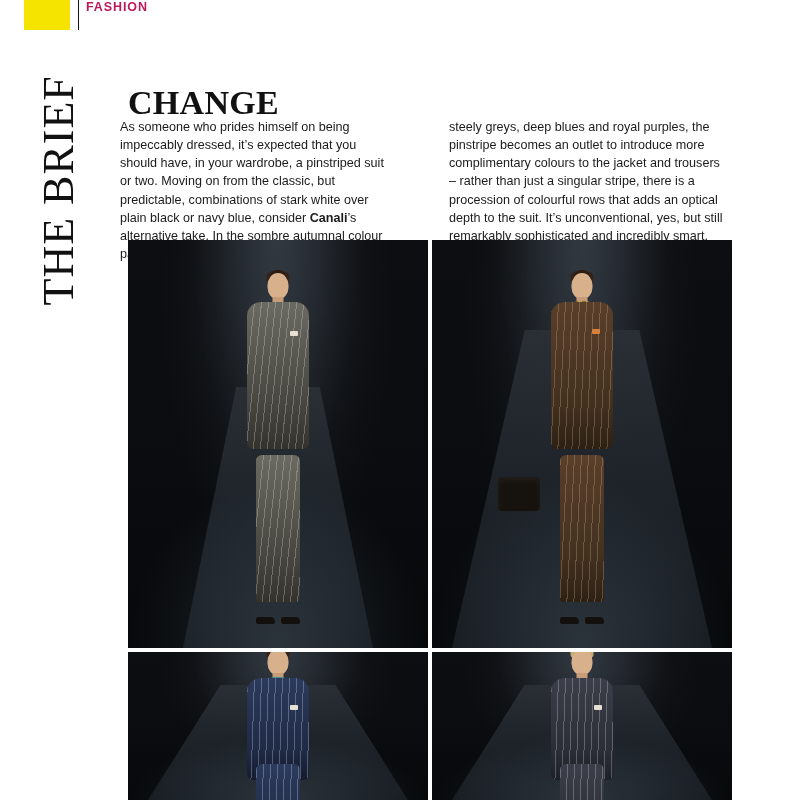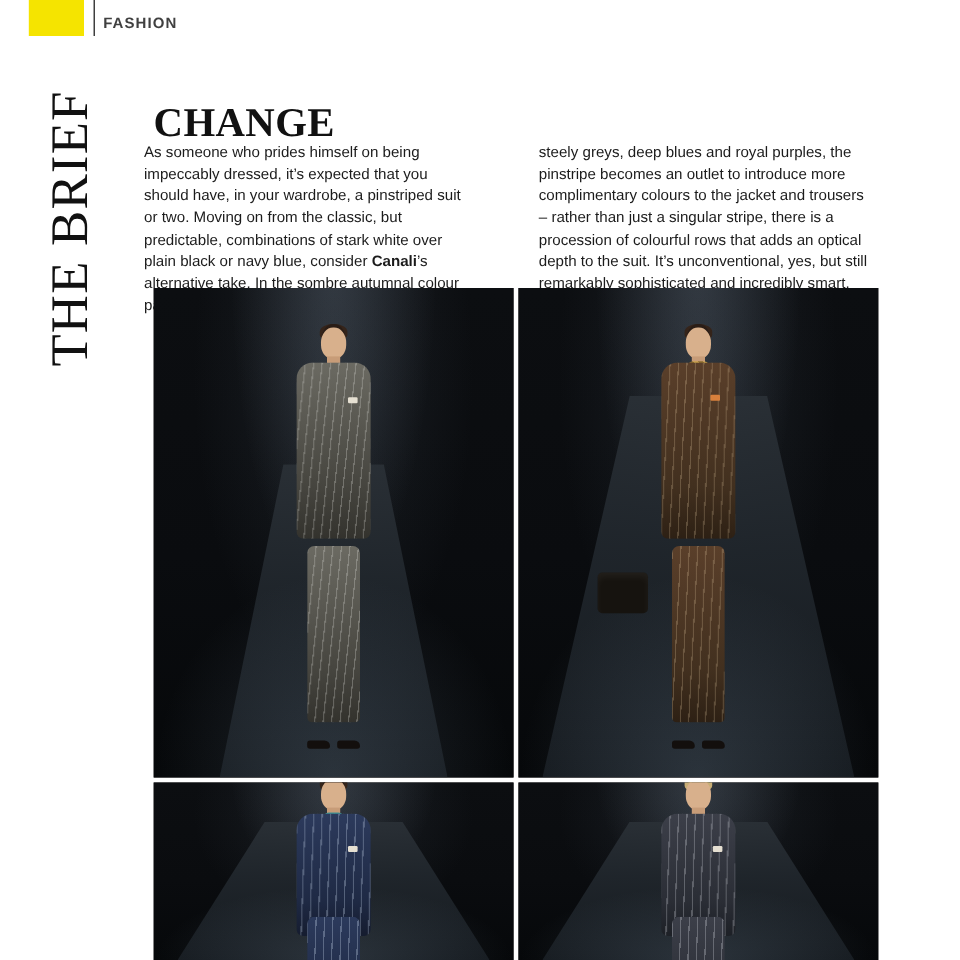--- a/index.html
+++ b/index.html
@@ -28,26 +28,26 @@
     position: absolute;
     left: 24px;
     top: 0;
     width: 46px;
     height: 30px;
     background: #f5e400;
   }
   .section-kicker {
     position: absolute;
     left: 86px;
-    top: 12px;
+    top: 0;
     font-family: "Liberation Sans", sans-serif;
     font-size: 12.5px;
     font-weight: 700;
     letter-spacing: 0.9px;
-    color: #404040;
+    color: #be185d;
   }
   .rule-vert {
     position: absolute;
     left: 78px;
     top: 0px;
     width: 1px;
     height: 30px;
     background: #111111;
   }
 

